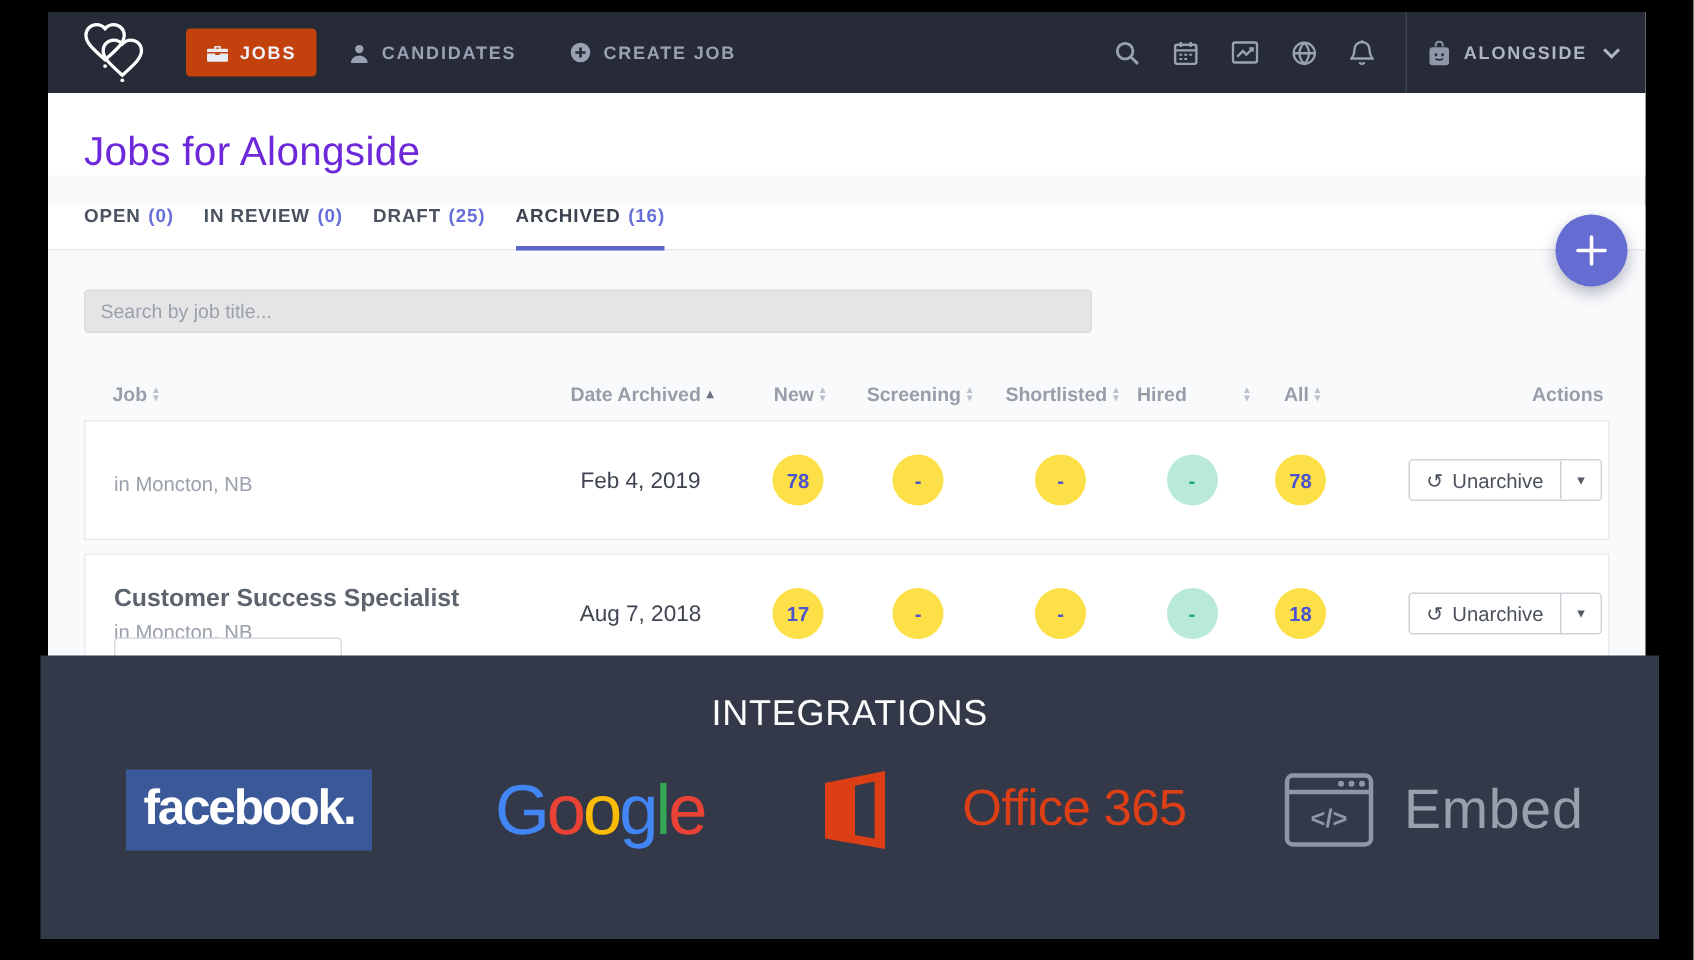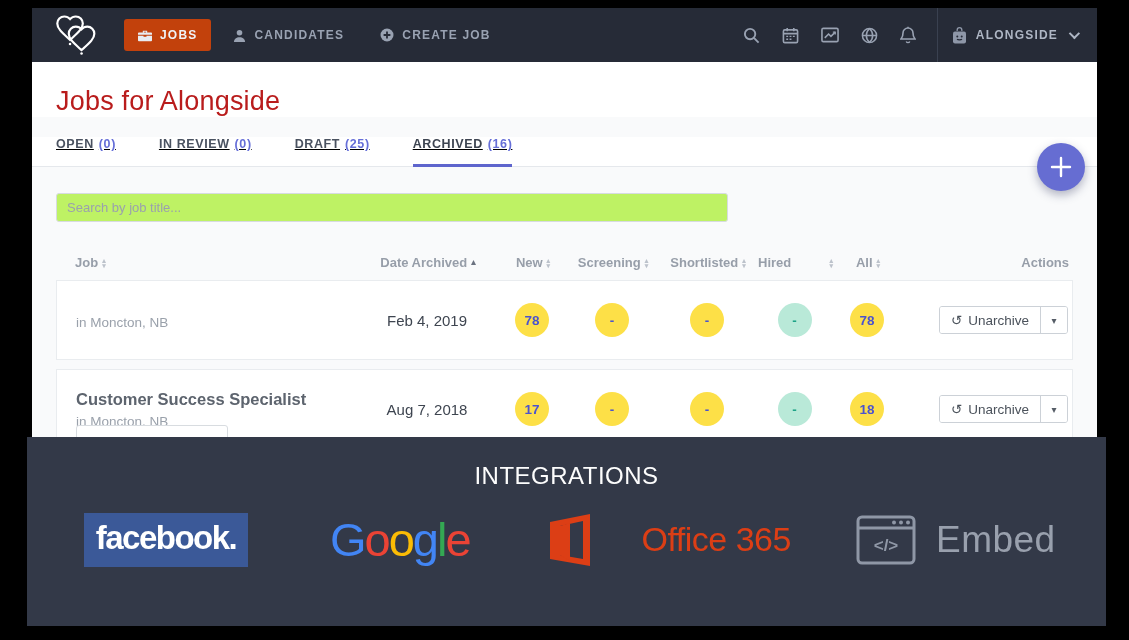--- a/index.html
+++ b/index.html
@@ -28,36 +28,36 @@
   .nav-item svg { flex:0 0 auto; }
   .nav-spacer { flex:1; }
   .nav-iconbtn { padding:8px 11px; color:#99a2b2; display:flex; align-items:center; cursor:pointer; }
   .nav-divider { width:1px; height:54px; background:#3a4150; margin:0 14px 0 10px; }
   .account { display:flex; align-items:center; gap:9px; color:#aeb6c4;
     font-size:12px; font-weight:bold; letter-spacing:1.2px; cursor:pointer; }
   .chev { width:8px; height:8px; border-right:2px solid #aeb6c4; border-bottom:2px solid #aeb6c4;
     transform:rotate(45deg) translateY(-2px); margin-left:2px; }
   
   .page-head { background:#fff; padding:24px 24px 0; }
-  .page-title { font-size:27px; font-weight:500; color:#b91c1c; letter-spacing:.2px; }
-  .tabs { display:flex; gap:43px; padding:0 24px; margin-top:20px; border-bottom:1px solid #e5e8ec; background:#fff;text-decoration:underline; }
+  .page-title { font-size:27px; font-weight:500; color:#6d28d9; letter-spacing:.2px; }
+  .tabs { display:flex; gap:20px; padding:0 24px; margin-top:20px; border-bottom:1px solid #e5e8ec; background:#fff; }
   .tab { display:flex; gap:5px; padding-bottom:13px; font-size:12.5px; font-weight:bold;
     letter-spacing:.6px; color:#4a5260; cursor:pointer; border-bottom:3px solid transparent; margin-bottom:-1px; }
   .tab.active { border-bottom-color:#5e65cd; color:#3d4451; }
   .tab .count { color:#666fd8; }
   .fab {
     position:absolute; right:12px; top:135px; width:48px; height:48px; border-radius:50%;
     background:#666dd2; display:flex; align-items:center; justify-content:center;
     box-shadow:0 4px 10px rgba(40,45,90,.35); cursor:pointer; z-index:20;
   }
   
   .content { padding:26px 24px 0; }
   .search-input {
     width:672px; height:29px; border:1px solid #d7dbe0; border-radius:3px;
-    padding:0 10px; font-size:13px; color:#4a5158; background:#bef264;
+    padding:0 10px; font-size:13px; color:#4a5158; background:#e5e5e5;
     font-family:"Liberation Sans", sans-serif; outline:none;
   }
   .search-input::placeholder { color:#9aa1ad; }
   .thead { display:flex; align-items:center; margin-top:33px; padding-bottom:10px; }
   .th { font-size:13px; font-weight:bold; color:#979ea9; display:flex; align-items:center; gap:4px; cursor:pointer; }
   .col-job { flex:1; padding-left:19px; }
   .col-date { width:140px; justify-content:center; text-align:center; }
   .col-new { width:70px; justify-content:center; }
   .col-screening { width:90px; justify-content:center; }
   .col-shortlisted { width:100px; justify-content:center; }

